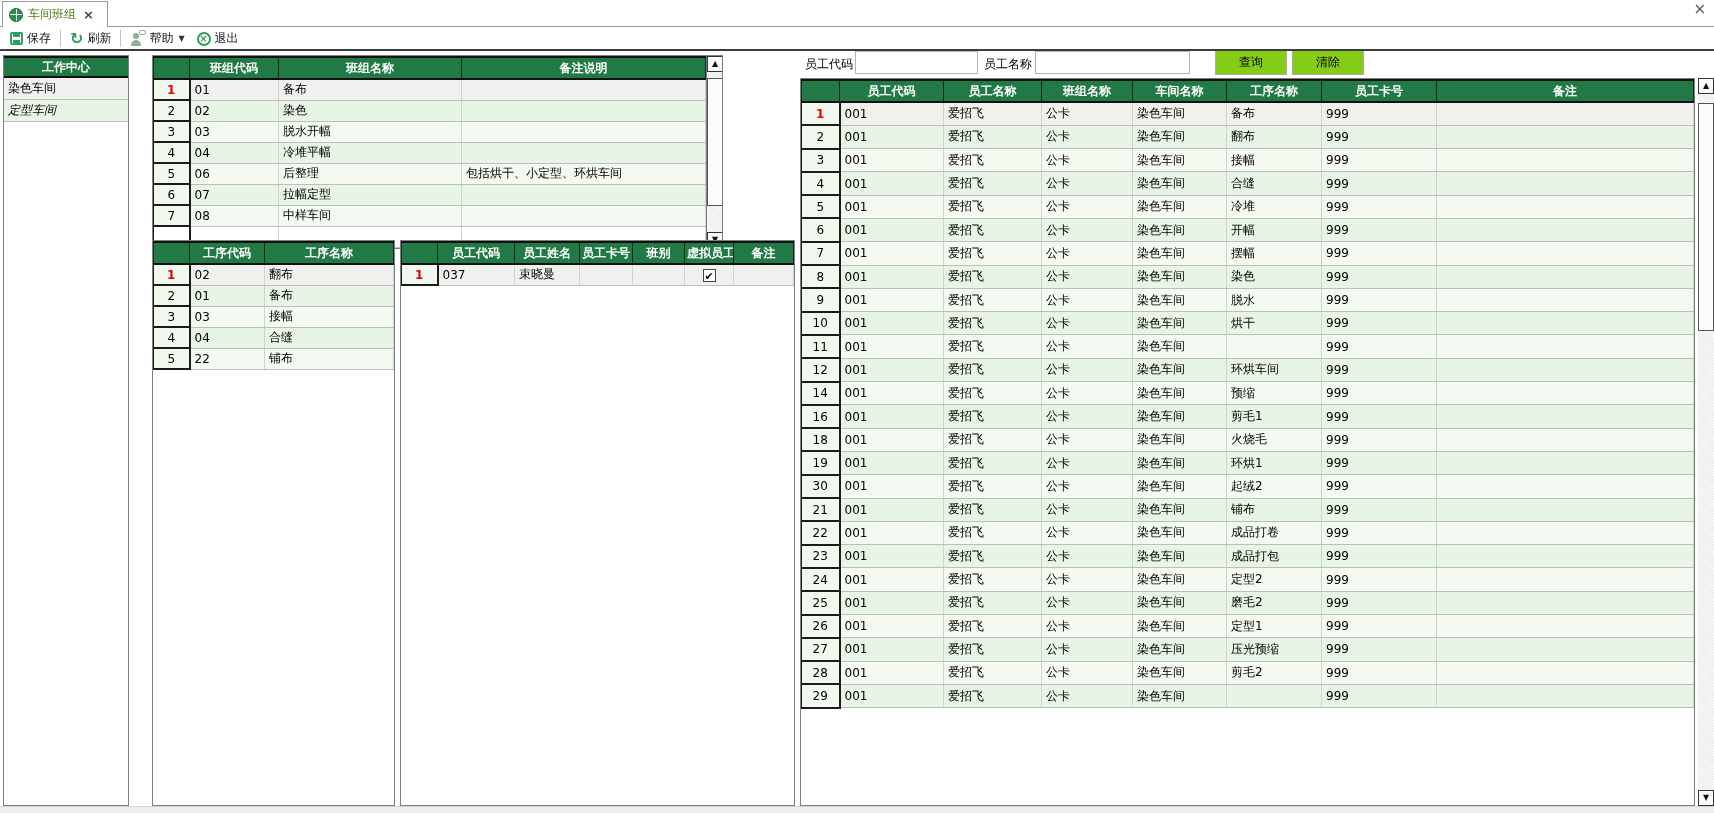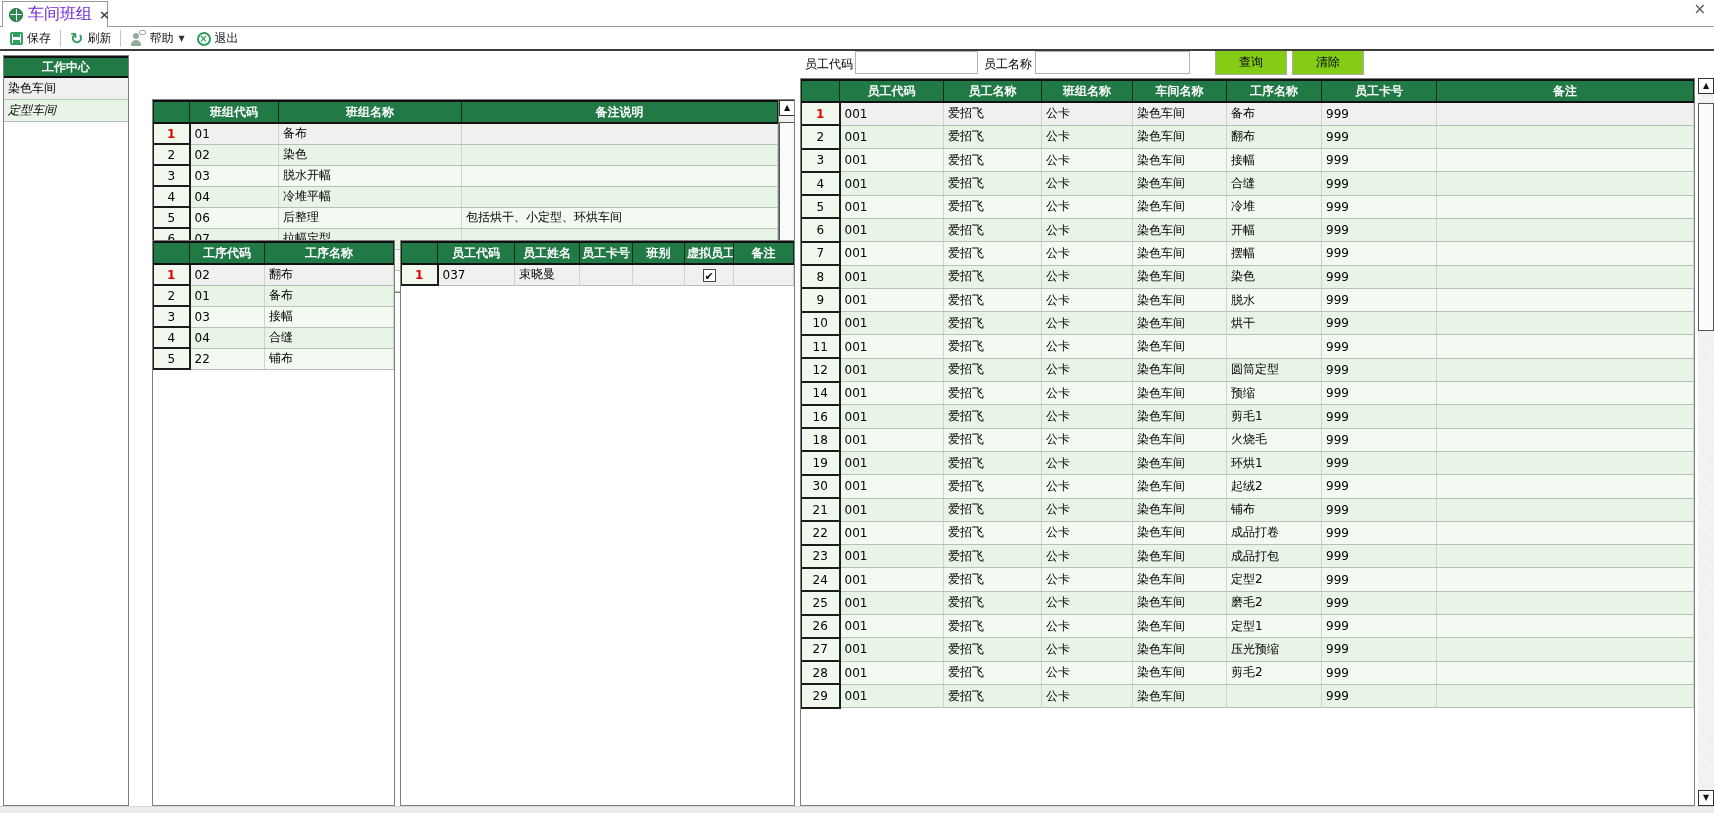--- a/index.html
+++ b/index.html
@@ -10,21 +10,21 @@
   
   .tabbar { position:absolute; left:0; top:0; width:1714px; height:27px; background:#fff;
     border-bottom:1px solid #9a9a9a; z-index:5; }
   .tab { position:absolute; left:2px; top:1px; height:26px; width:106px; background:#fff;
     border:1px solid #9a9a9a; border-bottom:none; display:flex; align-items:center; gap:5px;
     padding:0 6px; z-index:6; }
   .globe { width:14px; height:14px; border-radius:50%; background:#2d8a53; flex:0 0 auto;
     background-image:linear-gradient(#fff,#fff),linear-gradient(#fff,#fff);
     background-size:100% 1px,1px 100%; background-position:center center; background-repeat:no-repeat;
     border:1px solid #1e6b3e; }
-  .tab-title { font-size:16px; color:#6d28d9; white-space:nowrap; }
+  .tab-title { font-size:12px; color:#4d7c0f; white-space:nowrap; }
   .tab-close { color:#444; font-size:13px; font-weight:bold; cursor:pointer; margin-left:2px; }
   .win-close { position:absolute; right:8px; top:2px; color:#555; font-size:15px; line-height:15px; cursor:pointer; z-index:7;}
 
   
   .toolbar { position:absolute; left:0; top:28px; width:1714px; height:23px; background:#fff;
     border-bottom:2px solid #3d3d3d; display:flex; align-items:center; padding:0 4px; z-index:5; }
   .tbtn { display:flex; align-items:center; gap:4px; padding:0 6px; height:21px; cursor:pointer; color:#111; }
   .tsep { width:1px; height:17px; background:#c4c4c4; margin:0 3px; }
   .icon-save { width:13px; height:13px; border:2px solid #2f9e5f; border-radius:2px; position:relative; background:#fff; }
   .icon-save::before { content:""; position:absolute; left:1px; right:1px; top:-1px; height:4px; background:#2f9e5f; }
@@ -126,21 +126,21 @@
     <span>退出</span>
   </div>
 </div>
 
 <div class="gridbox" style="left:3px; top:55px; width:126px; height:751px;">
   <div class="wc-header">工作中心</div>
   <div class="wc-item sel">染色车间</div>
   <div class="wc-item alt">定型车间</div>
 </div>
 
-<div class="gridbox" style="left:152px; top:55px; width:643px; height:194px;margin-top:44px;">
+<div class="gridbox" style="left:152px; top:55px; width:571px; height:194px;">
   <table class="grid has-scroll">
     <colgroup>
         <col style="width:36px">
         <col style="width:89px">
         <col style="width:183px">
         <col>
       </colgroup>
     <thead>
         <tr>
           <th></th>
@@ -431,21 +431,21 @@
             <td class="data"></td>
             <td class="data">999</td>
             <td class="data"></td>
           </tr>
           <tr>
             <td class="rownum">12</td>
             <td class="data">001</td>
             <td class="data">爱招飞</td>
             <td class="data">公卡</td>
             <td class="data">染色车间</td>
-            <td class="data">圆筒定型</td>
+            <td class="data">环烘车间</td>
             <td class="data">999</td>
             <td class="data"></td>
           </tr>
           <tr>
             <td class="rownum">14</td>
             <td class="data">001</td>
             <td class="data">爱招飞</td>
             <td class="data">公卡</td>
             <td class="data">染色车间</td>
             <td class="data">预缩</td>

